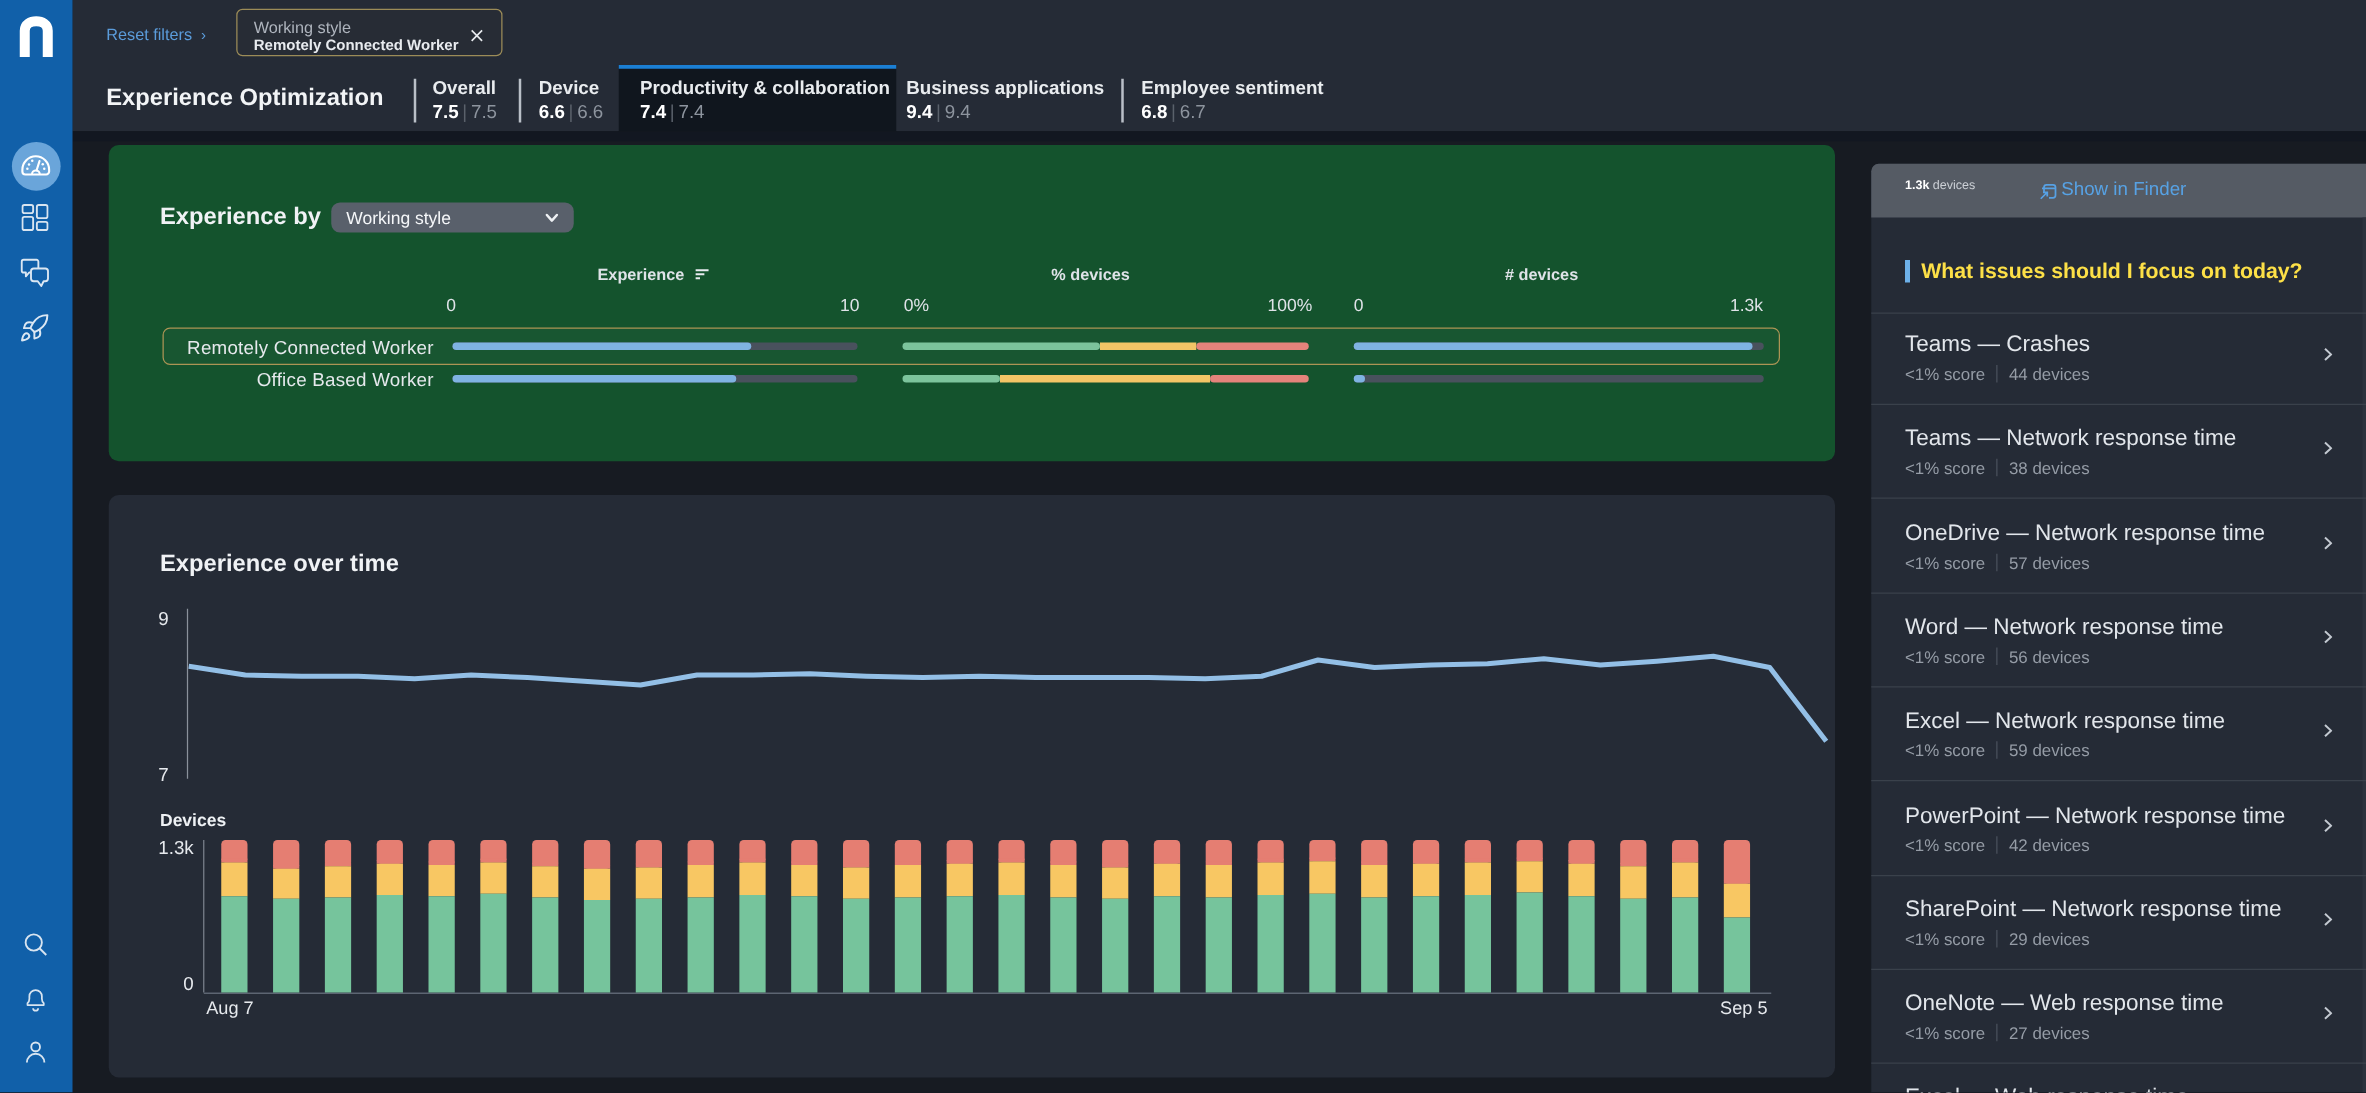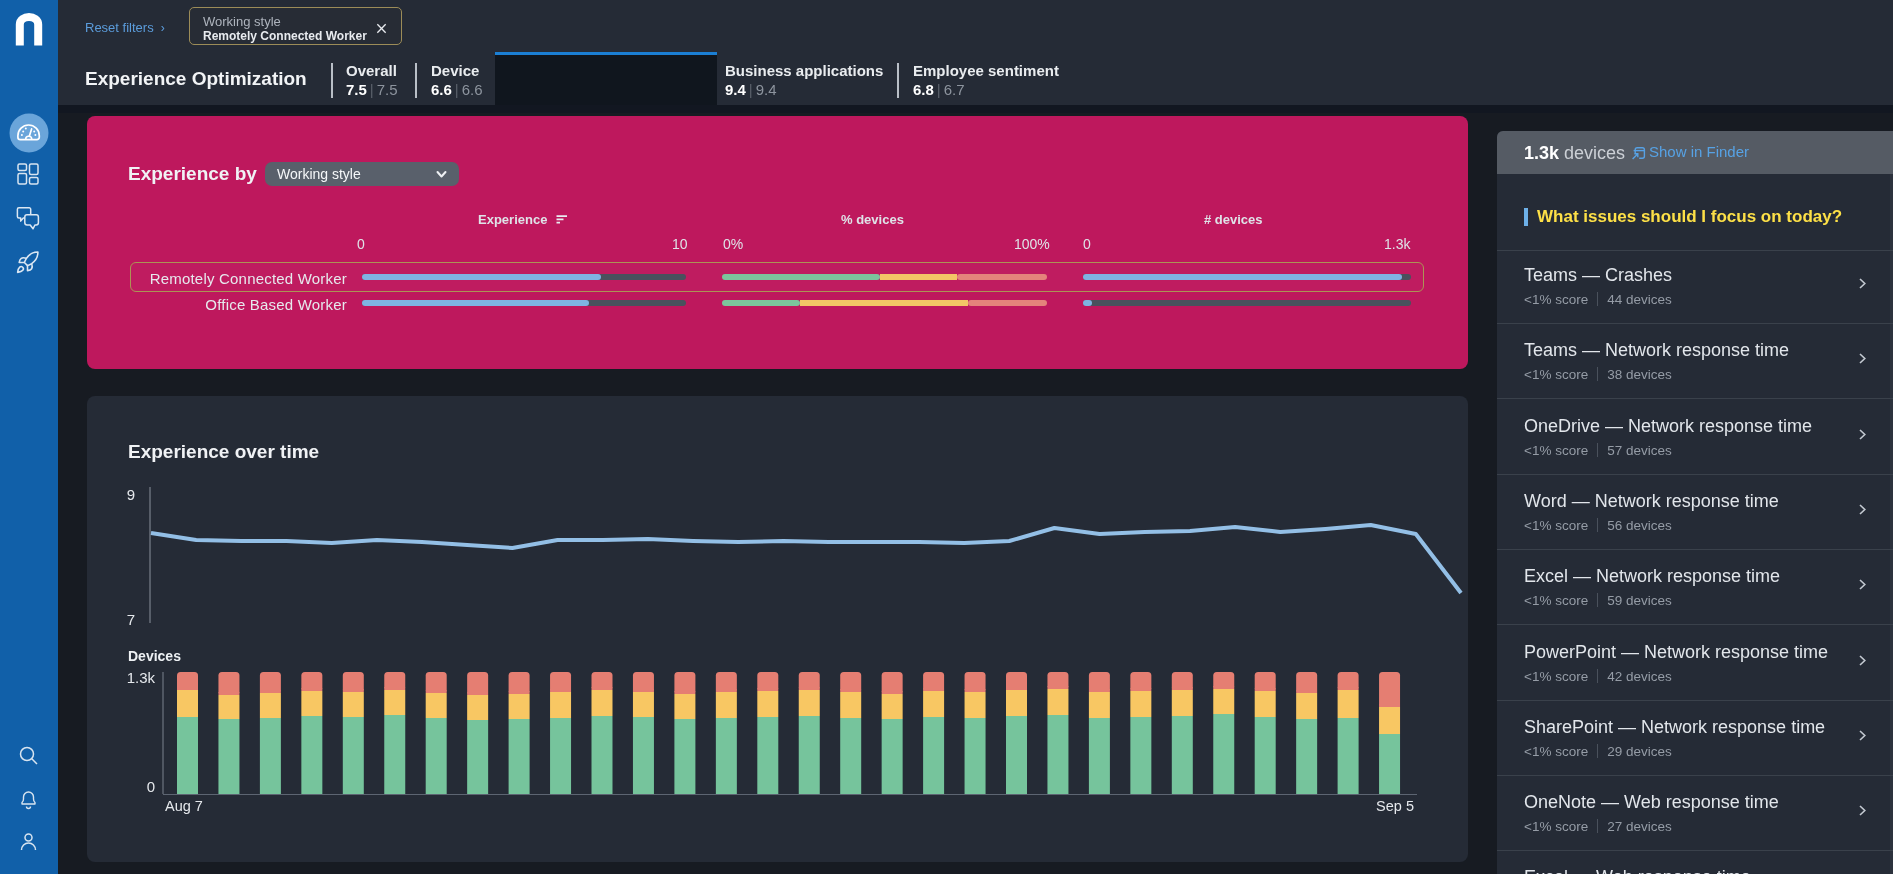--- a/index.html
+++ b/index.html
@@ -19,21 +19,21 @@
   #chip .x { position:absolute; right:12px; top:13px; width:15px; height:15px; }
   #ptitle { left:85px; top:68px; font-size:19px; font-weight:700; color:#f2f4f6; }
   .vsep { top:63px; width:2px; height:35px; background:#b9bfc7; }
   .tab { top:63px; line-height:16px; }
   .tab .lbl { font-size:15px; font-weight:700; color:#e9ecef; white-space:nowrap; }
   .tab .scores { margin-top:3px; font-size:15px; line-height:16px; color:#fff; font-weight:700; }
   .tab .scores .g { color:#8d949e; font-weight:400; }
   .tab .scores .d { color:#5a616b; font-weight:400; padding:0 3px; }
   #activetab { left:495px; top:52px; width:222px; height:53px; background:#10161e; border-top:3px solid #1b7fd4; }
   
-  #card1 { left:87px; top:116px; width:1381px; height:253px; background:#be185d; border-radius:8px; }
+  #card1 { left:87px; top:116px; width:1381px; height:253px; background:#14532d; border-radius:8px; }
   #card2 { left:87px; top:396px; width:1381px; height:466px; background:#252b36; border-radius:8px; }
   .ctitle { font-size:19px; font-weight:700; color:#f0f2f5; }
   #dropdown { left:178px; top:46px; width:194px; height:24px; background:#59606b; border-radius:7px; color:#f5f7f9; font-size:14px; }
   #dropdown span { position:absolute; left:12px; top:4px; }
   .colhead { top:96px; font-size:13px; font-weight:700; color:#dfe3e8; }
   .axlbl { top:120px; font-size:14px; color:#dfe3e8; }
   .rowlbl { font-size:15px; letter-spacing:0.2px; color:#e6e9ed; }
   .bar { position:absolute; height:6px; border-radius:3px; }
   #hlrow { left:43px; top:146px; width:1294px; height:30px; border:1px solid #ac9455; border-radius:6px; background:rgba(255,255,255,0.02); }
   
@@ -64,20 +64,24 @@
   <div class="abs" id="ptitle">Experience Optimization</div>
   <div class="abs vsep" style="left:331px"></div>
   <div class="abs tab" style="left:346px">
       <div class="lbl">Overall</div>
       <div class="scores">7.5<span class="d">|</span><span class="g">7.5</span></div>
     </div>
   <div class="abs vsep" style="left:415px"></div>
   <div class="abs tab" style="left:431px">
       <div class="lbl">Device</div>
       <div class="scores">6.6<span class="d">|</span><span class="g">6.6</span></div>
+    </div>
+  <div class="abs tab" style="left:512px">
+      <div class="lbl">Productivity &amp; collaboration</div>
+      <div class="scores">7.4<span class="d">|</span><span class="g">7.4</span></div>
     </div>
   <div class="abs tab" style="left:725px">
       <div class="lbl">Business applications</div>
       <div class="scores">9.4<span class="d">|</span><span class="g">9.4</span></div>
     </div>
   <div class="abs vsep" style="left:897px"></div>
   <div class="abs tab" style="left:913px">
       <div class="lbl">Employee sentiment</div>
       <div class="scores">6.8<span class="d">|</span><span class="g">6.7</span></div>
     </div>
@@ -266,21 +270,21 @@
           <rect x="1292.0500000000002" y="338" width="21" height="60" fill="#76c49c"></rect>
         </g>
       <text x="78" y="415" fill="#e6e9ed" font-size="14.5">Aug 7</text>
       <text x="1327" y="415" fill="#e6e9ed" font-size="14.5" text-anchor="end">Sep 5</text>
     </svg>
   </div>
 
   <div class="abs" id="rpanel">
     <div class="abs" id="rphead"></div>
     <div class="abs" style="left:393px; top:43px; width:3px; height:700px; background:#2c323d;"></div>
-    <div class="abs" style="left:27px; top:12px; font-size:18px; color:#fff; font-weight:700;">1.3k <span style="font-weight:400; color:#ccd0d6;">devices</span></div>
+    <div class="abs" style="left:27px; top:12px; font-size:10px; color:#fff; font-weight:700;">1.3k <span style="font-weight:400; color:#ccd0d6;">devices</span></div>
     <svg class="abs" style="left:133px; top:13px;" width="17" height="17" viewBox="0 0 17 17">
       <path d="M5.2 9.5 V5.8 a2 2 0 0 1 2 -2 h5.2 a2 2 0 0 1 2 2 v6.4 a2 2 0 0 1 -2 2 H9.2" fill="none" stroke="#57a1e4" stroke-width="1.4"></path>
       <path d="M3.6 6.6 H14.4" stroke="#57a1e4" stroke-width="1.4"></path>
       <path d="M2.6 15 L7.6 10 M4.4 9.8 H7.8 V13.2" stroke="#57a1e4" stroke-width="1.4" fill="none"></path>
     </svg>
     <div class="abs" style="left:152px; top:12px; font-size:15px; color:#57a2e4;">Show in Finder</div>
     <div class="abs" style="left:27px; top:77px; width:4px; height:18px; background:#6db0e8;"></div>
     <div class="abs rptitle" style="left:40px; top:76px;">What issues should I focus on today?</div>
     <div class="abs divider" style="top:119px;"></div>
     <div>

